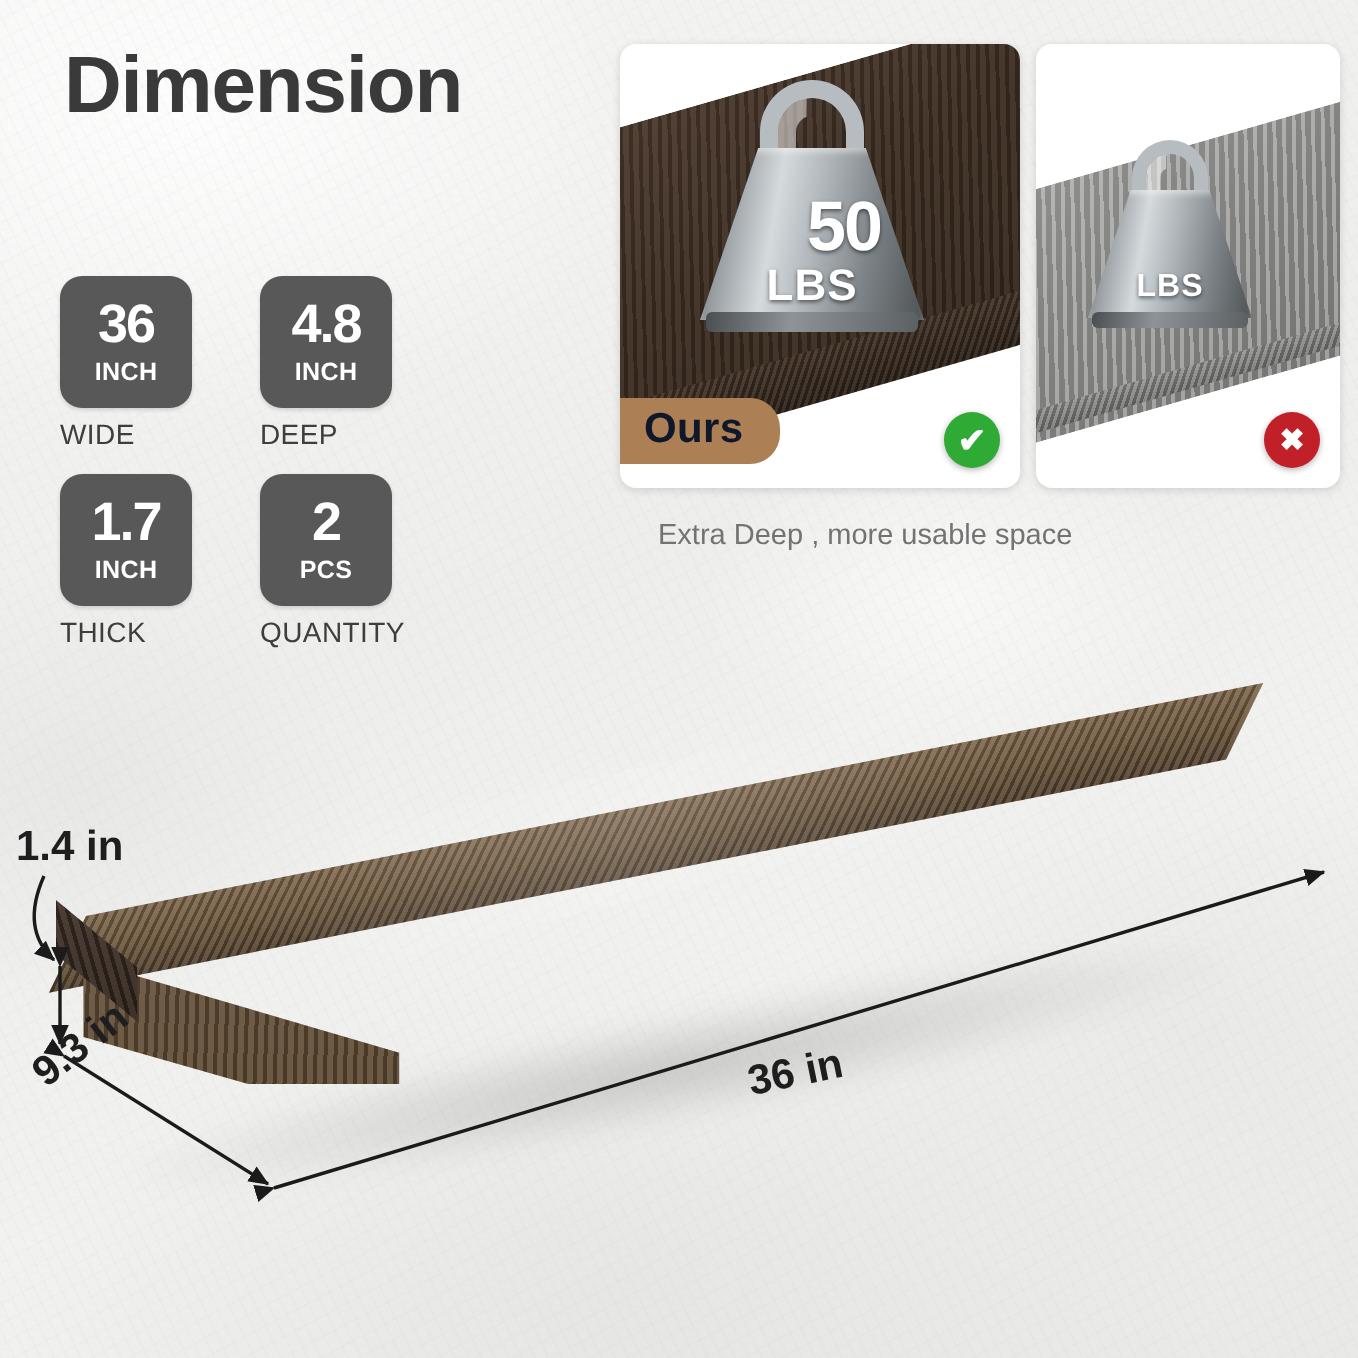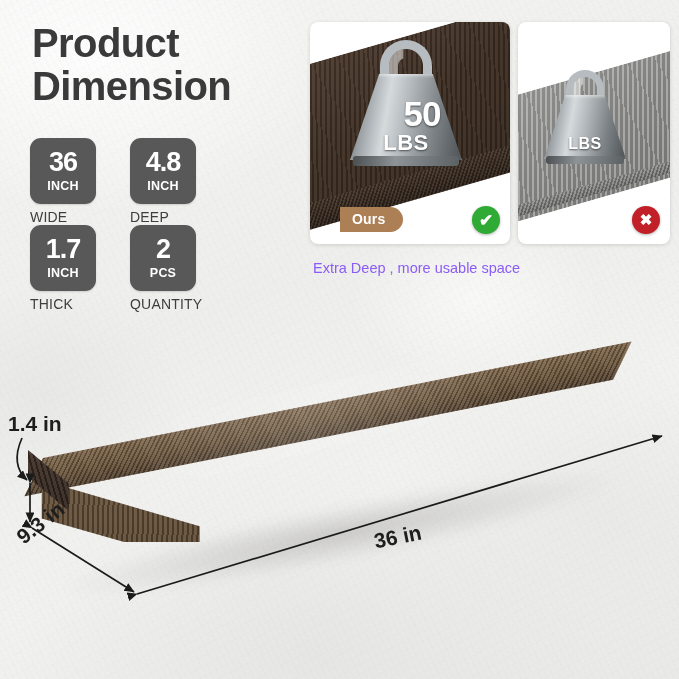--- a/index.html
+++ b/index.html
@@ -36,21 +36,21 @@
   #title {
     position:absolute; left:32px; top:22px; width:265px;
     font-size:40px; line-height:1.07; font-weight:bold;
     letter-spacing:-.6px; color:#3a3a3a;
   }
   #title .ln { display:block; }
 
   
   #spec-grid {
     position:absolute; left:30px; top:138px;
-    display:grid; grid-template-columns:84px 84px; gap:0 16px;
+    display:grid; grid-template-columns:84px 84px; gap:12px 16px;
   }
   .spec-cell { width:84px; }
   .spec-tile {
     width:66px; height:66px; border-radius:11px;
     background:#585858;
     display:flex; flex-direction:column;
     align-items:center; justify-content:center;
     color:#fff; box-shadow:0 1px 2px rgba(0,0,0,.14);
   }
   .spec-value { font-size:27px; font-weight:bold; line-height:1; letter-spacing:-1px; }
@@ -147,41 +147,40 @@
   #weight-20 .body { top:25px; height:64px; clip-path:polygon(26% 0,74% 0,100% 100%,0 100%); }
   #weight-20 .foot { top:86px; height:8px; }
   #weight-20 .v1 { top:40px; font-size:25px; letter-spacing:-1px; }
   #weight-20 .v2 { top:66px; font-size:16px; letter-spacing:.5px; }
 
   
   .cmp-label {
     position:absolute; left:0; bottom:12px;
     padding:4px 18px 5px 12px;
     border-radius:0 15px 15px 0;
-    color:#ffffff; font-size:14px; font-weight:bold;
+    color:#0f172a; font-size:21px; font-weight:bold;
     letter-spacing:.2px;
-    margin-left:30px;
   }
   #label-ours   { background:#ad7f55; }
   #label-others { background:#7c7c7c; }
 
   .verdict {
     position:absolute; right:10px; bottom:10px;
     width:28px; height:28px; border-radius:50%;
     display:flex; align-items:center; justify-content:center;
     color:#fff; font-size:17px; font-weight:bold;
     box-shadow:0 1px 3px rgba(0,0,0,.3);
   }
   #verdict-ours   { background:#2faa35; }
   #verdict-others { background:#c22028; font-size:15px; }
 
   
   #cmp-caption {
-    position:absolute; left:313px; top:258px; width:300px;
-    font-size:14.5px; line-height:1.45; color:#8b5cf6;
+    position:absolute; left:329px; top:258px; width:300px;
+    font-size:14.5px; line-height:1.45; color:#737373;
   }
 
   
   #shelf { position:absolute; left:0; top:330px; width:679px; height:290px; }
 
   #shelf-shadow {
     position:absolute; left:60px; top:176px; width:560px; height:56px;
     background:radial-gradient(ellipse at 50% 50%, rgba(120,118,114,.30), rgba(255,255,255,0) 72%);
     transform:rotate(-11.2deg); filter:blur(5px);
   }
@@ -232,21 +231,20 @@
 
   #dim-lines { position:absolute; inset:0; pointer-events:none; }
 </style>
 </head>
 <body>
 
 <div id="bg-texture"></div>
 <div id="bg-grain"></div>
 
 <h1 id="title">
-  <span class="ln">Product</span>
   <span class="ln">Dimension</span>
 </h1>
 
 <div id="spec-grid">
   <div class="spec-cell">
     <div class="spec-tile">
       <span class="spec-value">36</span>
       <span class="spec-unit">INCH</span>
     </div>
     <div class="spec-caption">WIDE</div>

